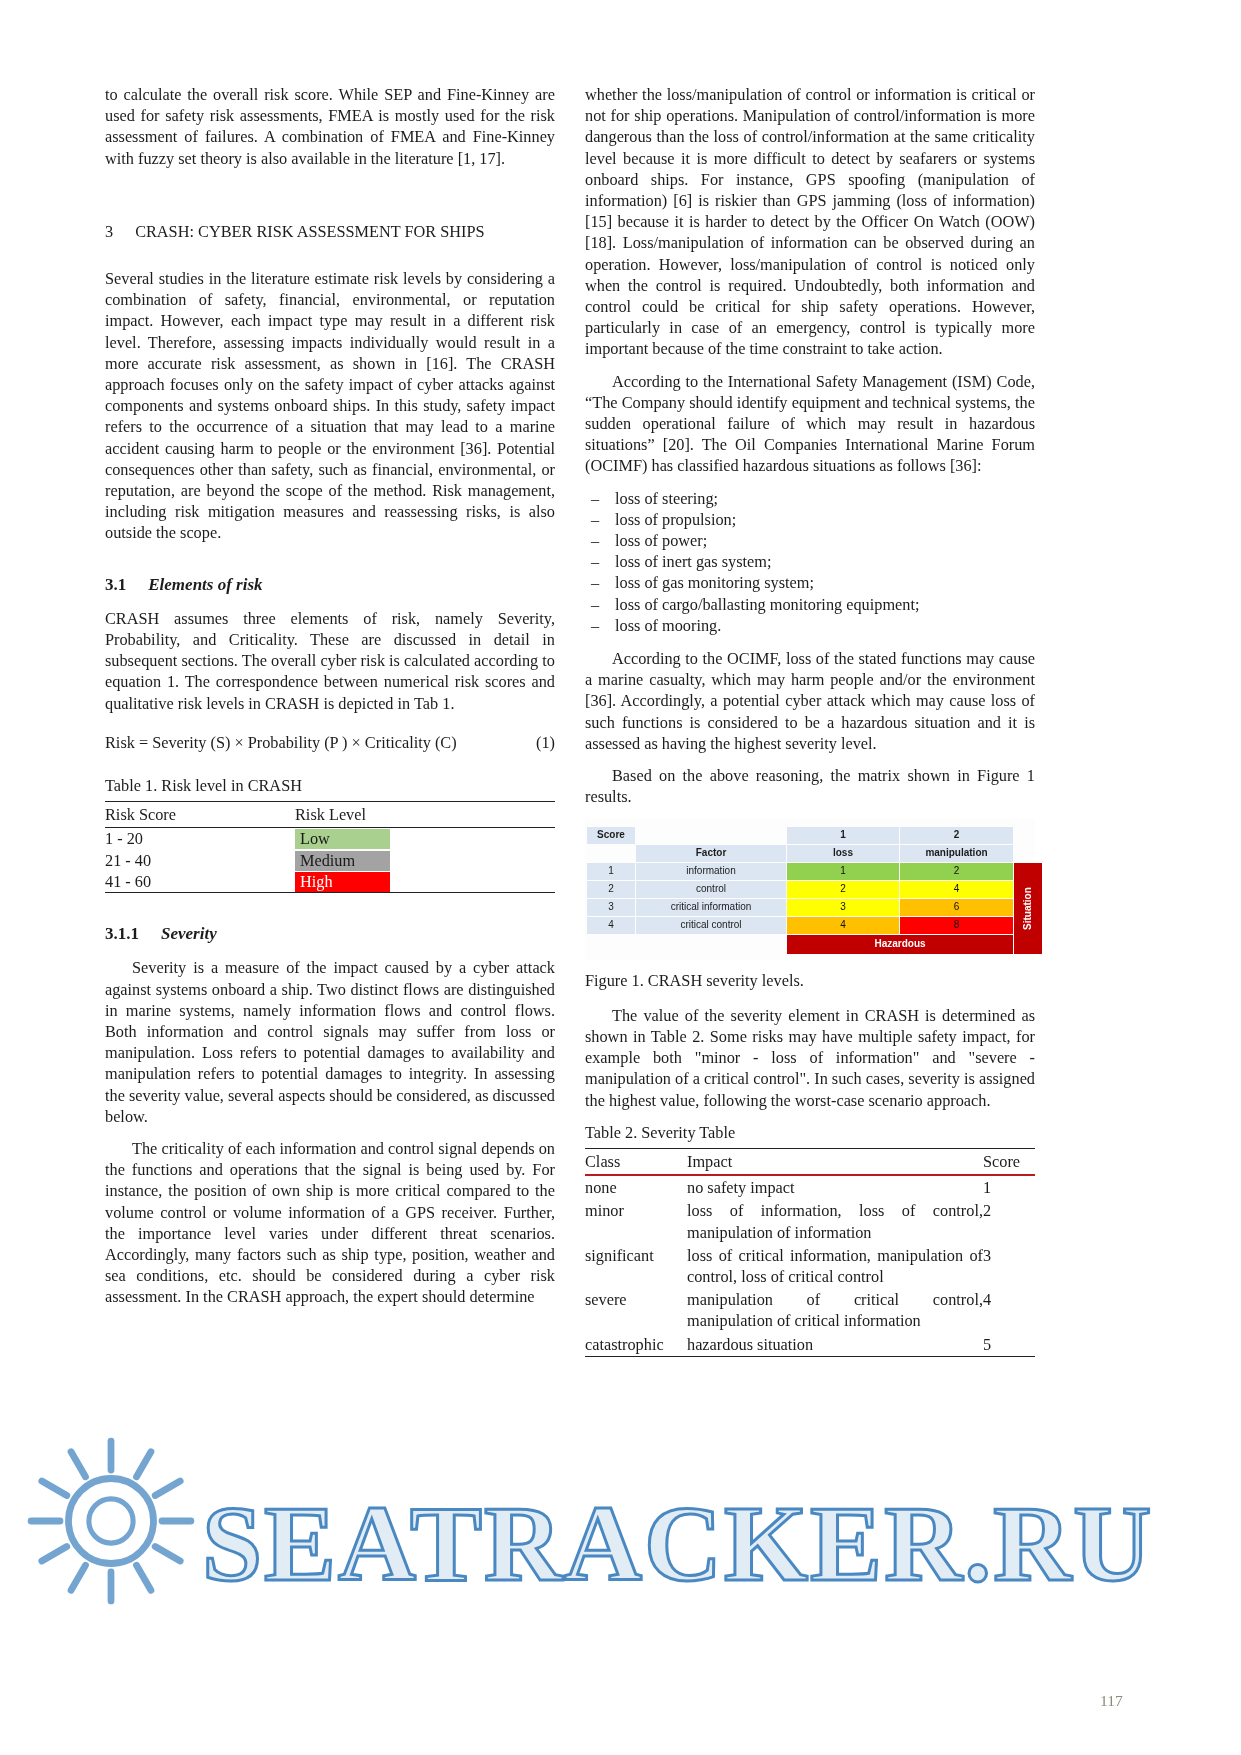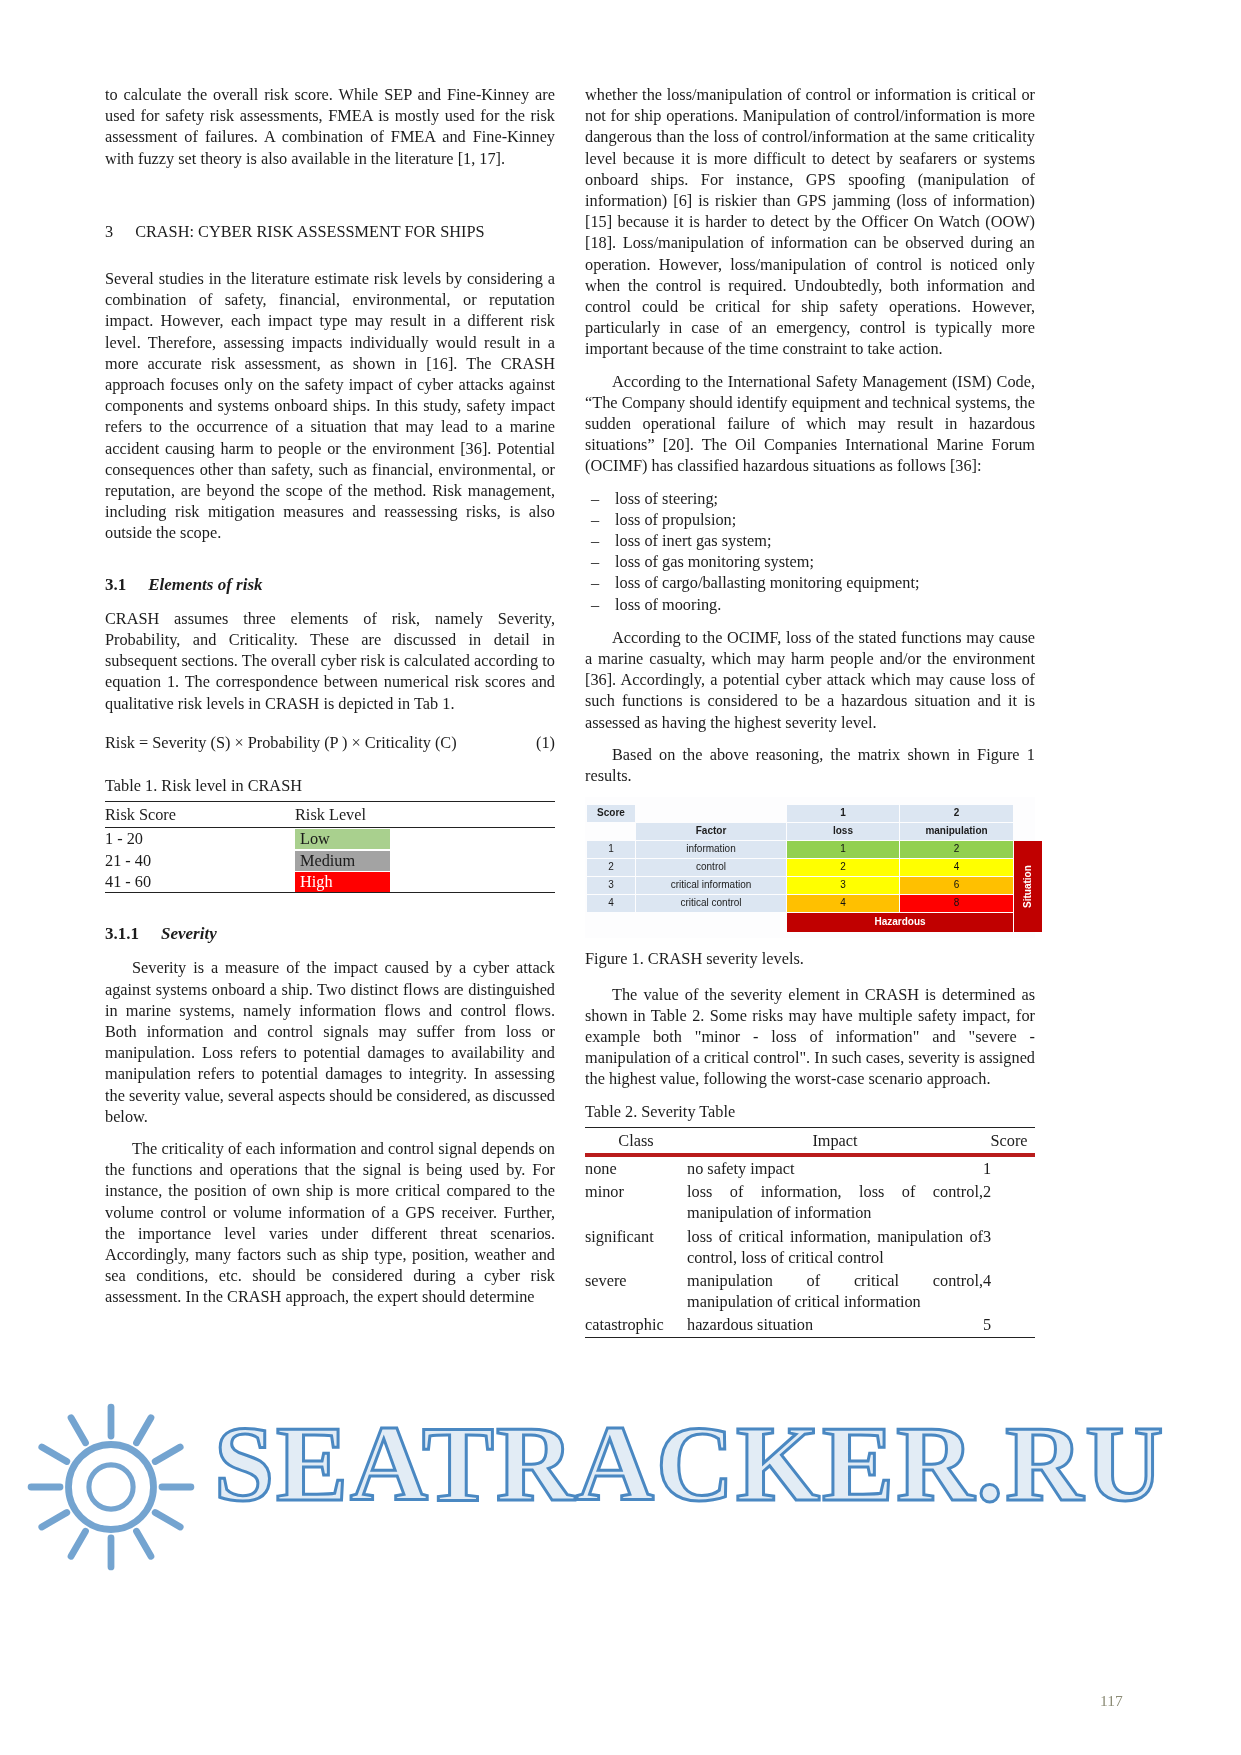--- a/index.html
+++ b/index.html
@@ -39,30 +39,30 @@
   .fc.hd{background:#dce6f2;font-weight:bold;}
   .fc.lbl{background:#dce6f2;}
   .fc.val{color:#111;}
   .fc.hazard{color:#ffffff;font-weight:bold;line-height:18px;}
   .fc.situation{color:#ffffff;font-weight:bold;writing-mode:vertical-rl;transform:rotate(180deg);
                 display:flex;align-items:center;justify-content:center;font-size:10px;}
   .figcaption{margin:2px 0 14px 0;}
 
   
   table.t2{width:100%;border-collapse:collapse;margin-bottom:4px;}
-  table.t2 th{font-weight:normal;text-align:center;border-top:1.4px solid #222;border-bottom:4px solid #b91c1c;padding:2px 0;}
+  table.t2 th{font-weight:normal;text-align:left;border-top:1.4px solid #222;border-bottom:2px solid #b91c1c;padding:2px 0;}
   table.t2 td{padding:1px 0;vertical-align:top;}
   table.t2 .c1{width:102px;}
   table.t2 .c2{width:296px;}
   table.t2 .c3{width:52px;}
   table.t2 tr.last td{border-bottom:1.4px solid #222;}
 
   .page-number{position:absolute;left:1100px;top:1666px;font-size:15.5px;color:#8b8b75;margin-top:26px;}
 
-  .watermark{position:absolute;left:26px;top:1402px;display:flex;align-items:flex-start;gap:18px;
+  .watermark{position:absolute;left:26px;top:1436px;display:flex;align-items:flex-end;gap:6px;
              opacity:0.85;pointer-events:none;z-index:5;}
   .wm-text{font-family:"Liberation Serif", serif;font-weight:bold;font-size:108px;letter-spacing:2px;
            white-space:nowrap;color:rgba(43,116,184,0.16);-webkit-text-stroke:3px #2b74b8;}
   .wm-logo{opacity:0.9;}
 </style>
 </head>
 <body>
 
 <div class="page">
 
@@ -122,20 +122,21 @@
       <p class="ind">The criticality of each information and control signal depends on the functions and operations that the signal is being used by. For instance, the position of own ship is more critical compared to the volume control or volume information of a GPS receiver. Further, the importance level varies under different threat scenarios. Accordingly, many factors such as ship type, position, weather and sea conditions, etc. should be considered during a cyber risk assessment. In the CRASH approach, the expert should determine</p>
     </div>
 
     <div class="col">
       <p>whether the loss/manipulation of control or information is critical or not for ship operations. Manipulation of control/information is more dangerous than the loss of control/information at the same criticality level because it is more difficult to detect by seafarers or systems onboard ships. For instance, GPS spoofing (manipulation of information) [6] is riskier than GPS jamming (loss of information) [15] because it is harder to detect by the Officer On Watch (OOW) [18]. Loss/manipulation of information can be observed during an operation. However, loss/manipulation of control is noticed only when the control is required. Undoubtedly, both information and control could be critical for ship safety operations. However, particularly in case of an emergency, control is typically more important because of the time constraint to take action.</p>
       <p class="ind">According to the International Safety Management (ISM) Code, “The Company should identify equipment and technical systems, the sudden operational failure of which may result in hazardous situations” [20]. The Oil Companies International Marine Forum (OCIMF) has classified hazardous situations as follows [36]:</p>
 
       <ul class="dash-list">
         <li><span class="dash">–</span><span>loss of steering;</span></li>
         <li><span class="dash">–</span><span>loss of propulsion;</span></li>
+        <li><span class="dash">–</span><span>loss of power;</span></li>
         <li><span class="dash">–</span><span>loss of inert gas system;</span></li>
         <li><span class="dash">–</span><span>loss of gas monitoring system;</span></li>
         <li><span class="dash">–</span><span>loss of cargo/ballasting monitoring equipment;</span></li>
         <li><span class="dash">–</span><span>loss of mooring.</span></li>
       </ul>
 
       <p class="ind">According to the OCIMF, loss of the stated functions may cause a marine casualty, which may harm people and/or the environment [36]. Accordingly, a potential cyber attack which may cause loss of such functions is considered to be a hazardous situation and it is assessed as having the highest severity level.</p>
       <p class="ind">Based on the above reasoning, the matrix shown in Figure 1 results.</p>
 
       <div class="figure">

